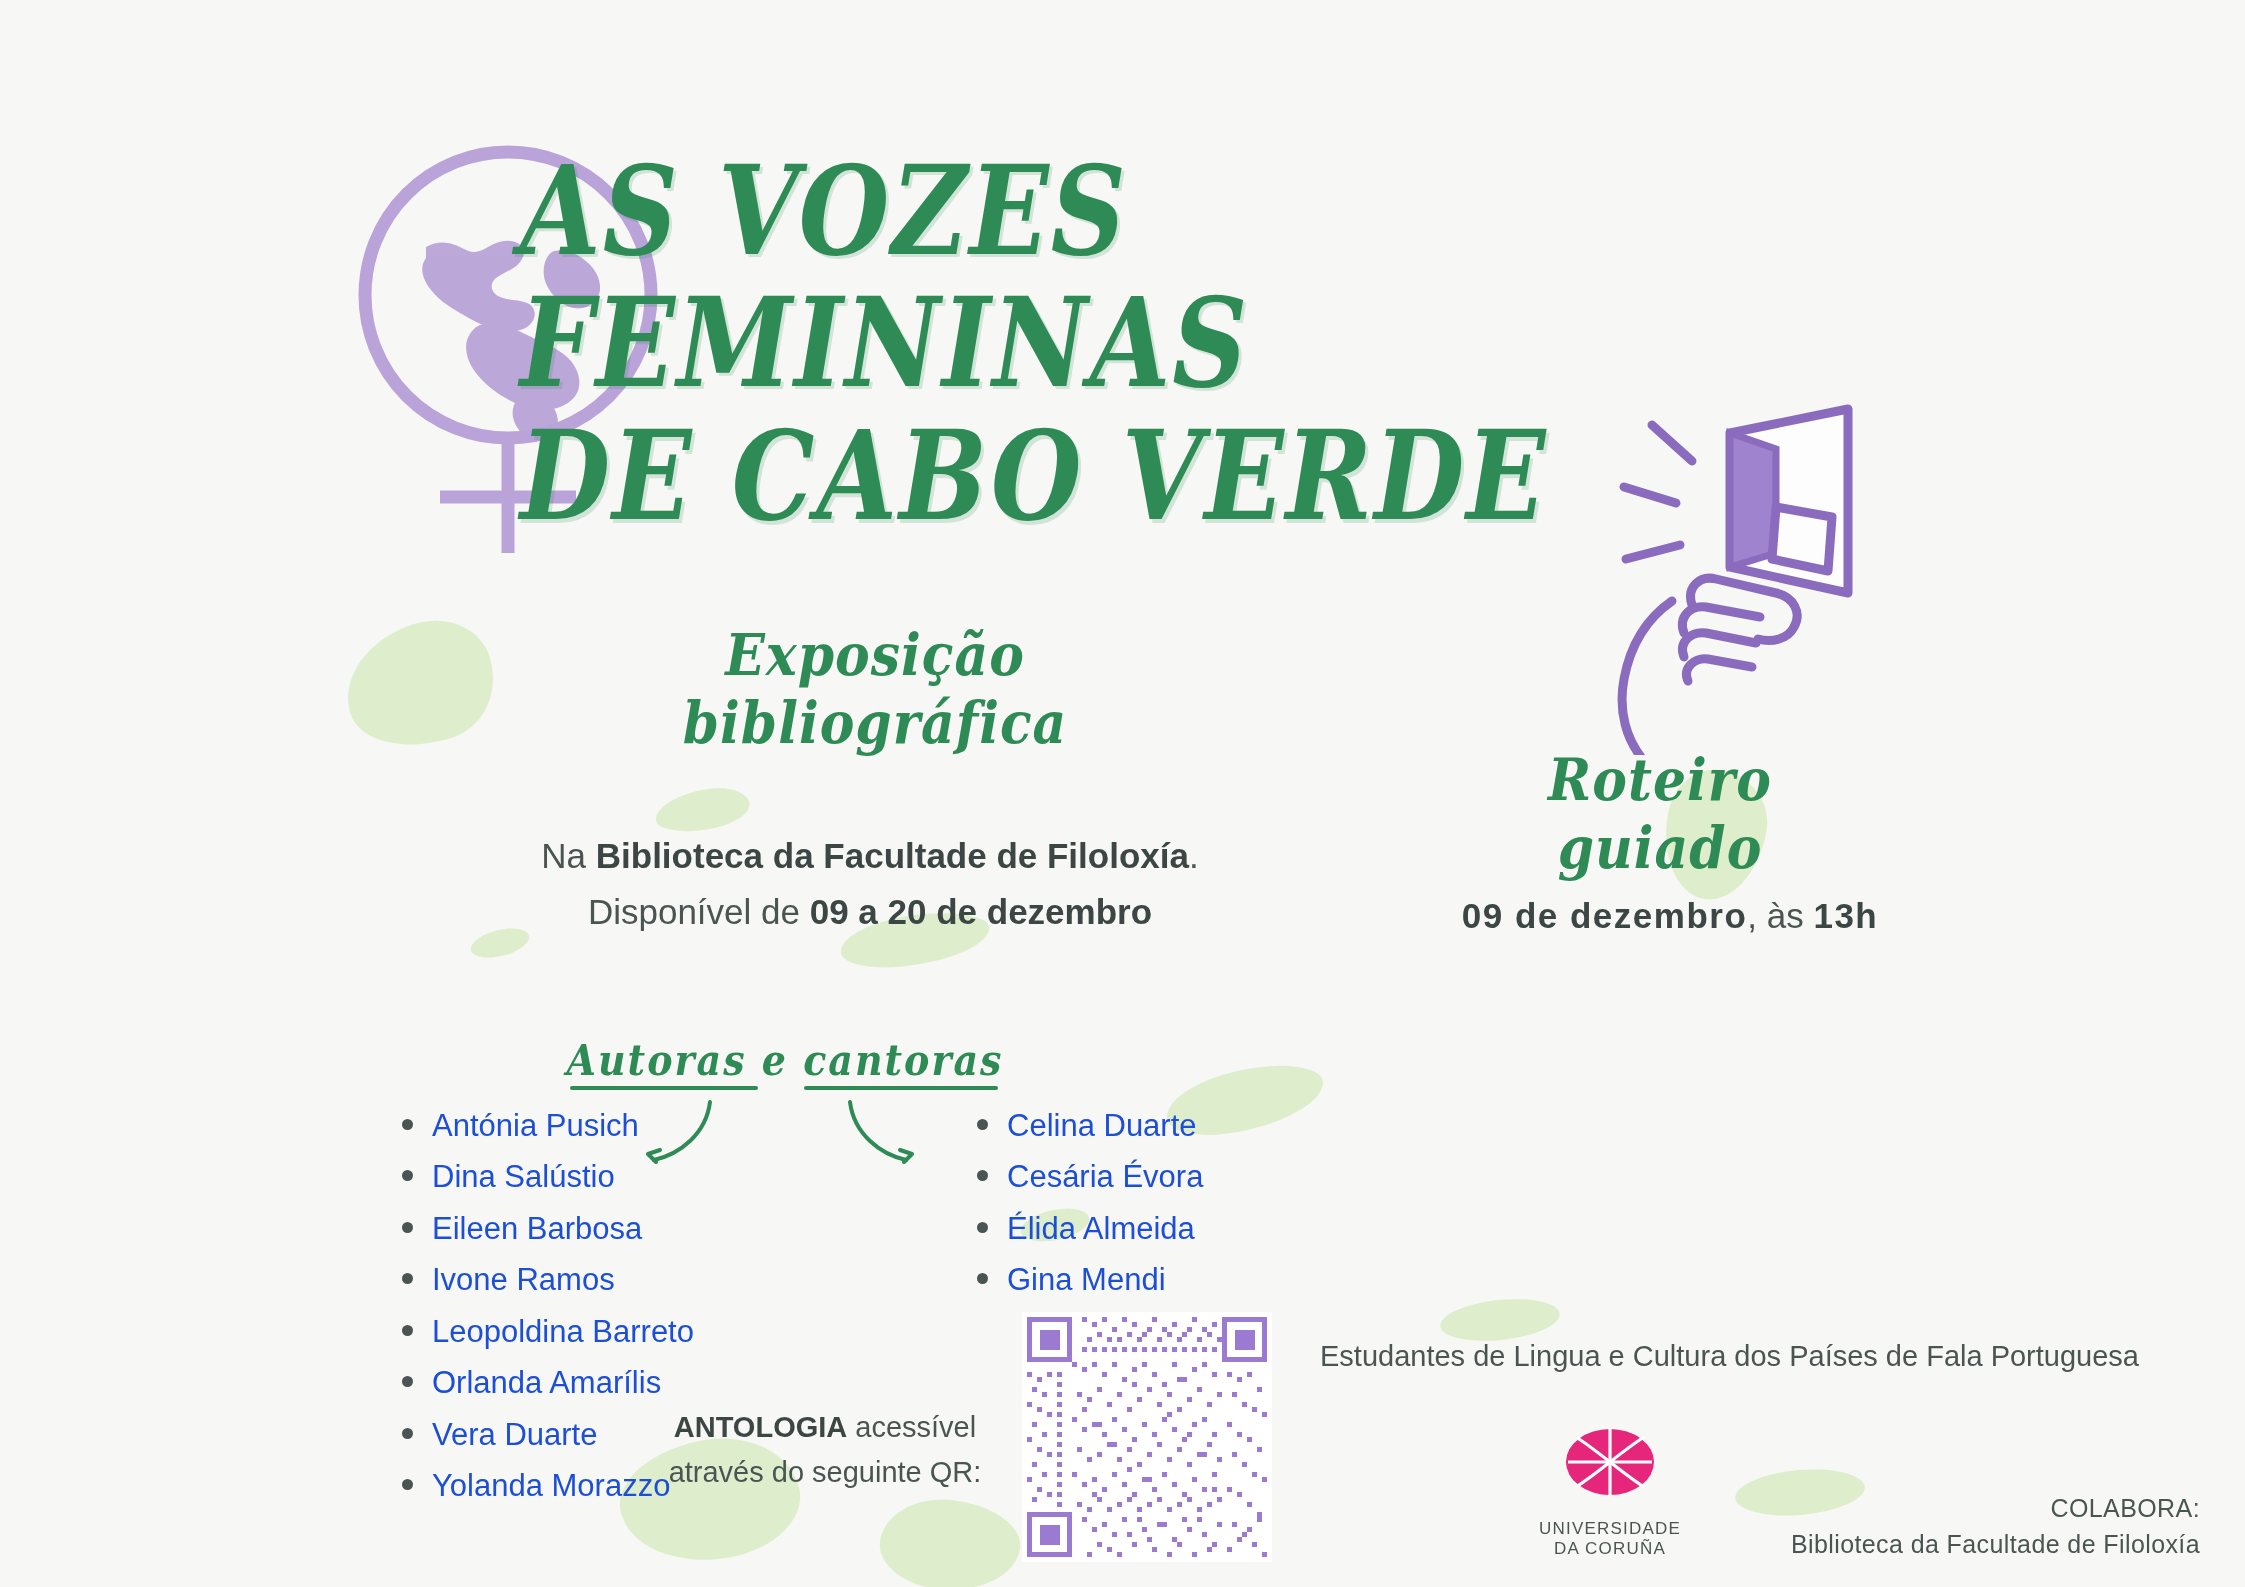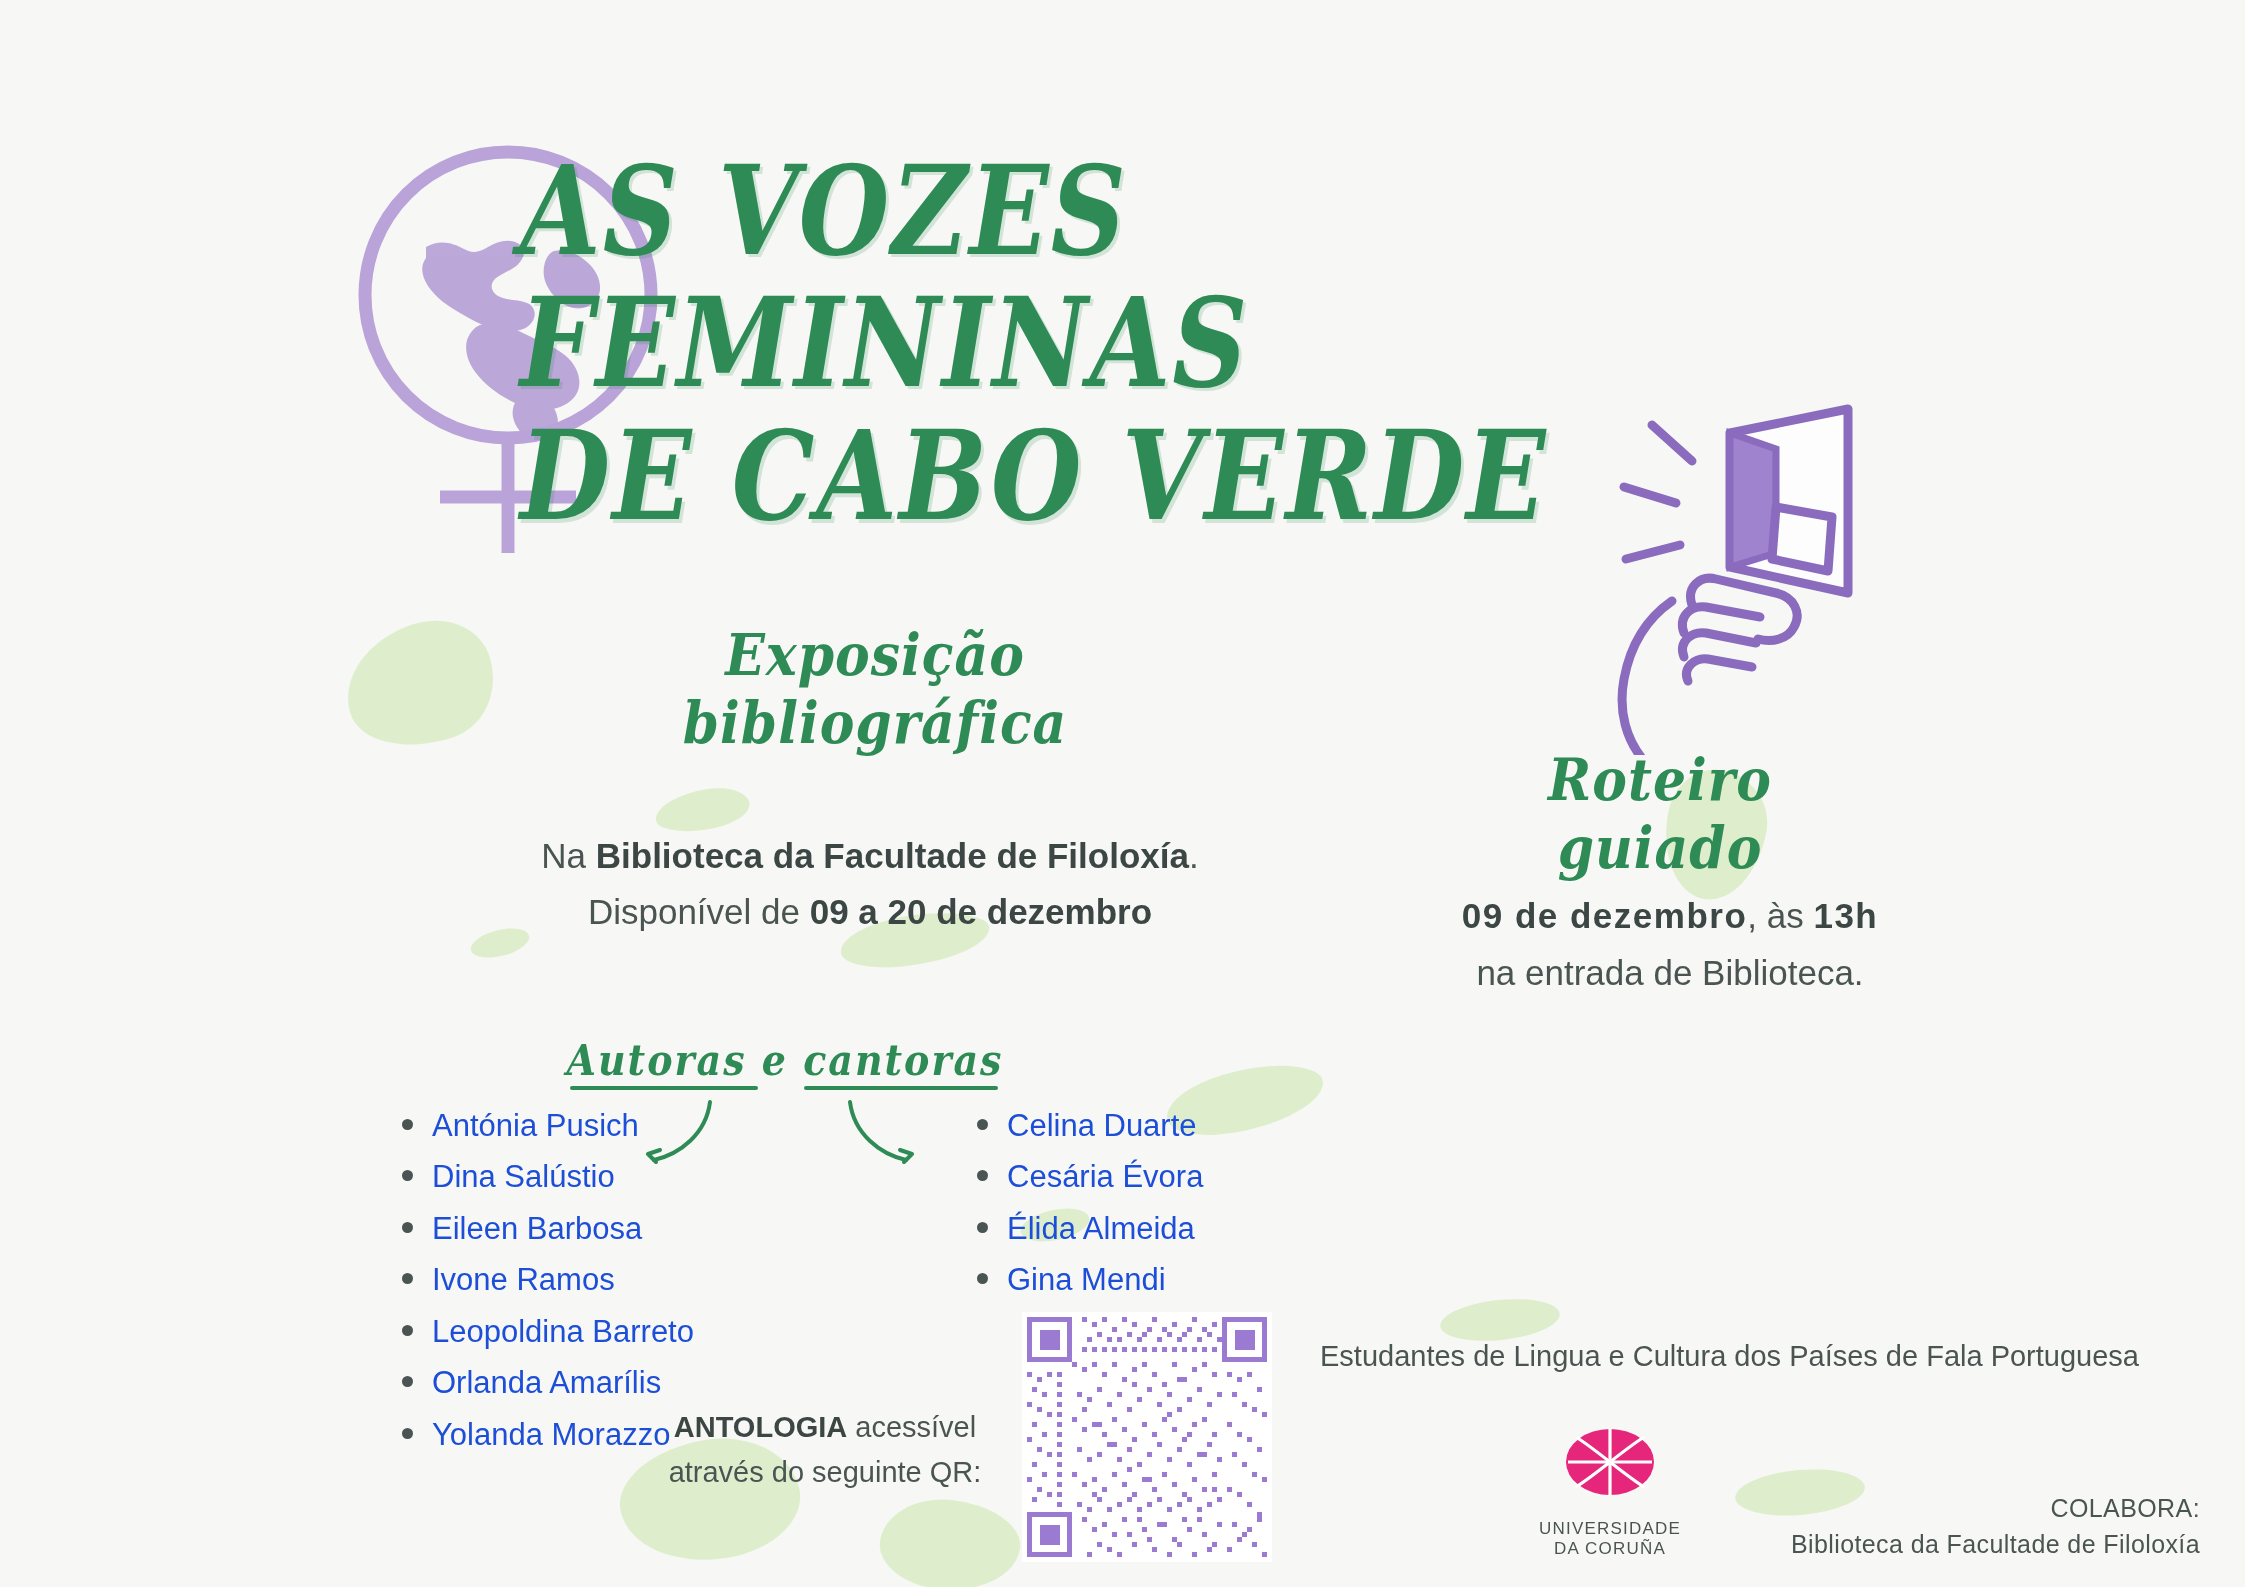--- a/index.html
+++ b/index.html
@@ -332,21 +332,20 @@
   </div>
 
   <div class="roteiro-head">
     <span>Roteiro</span><br>
     <span>guiado</span>
   </div>
   <div class="roteiro-body">
     <div>
       <span class="strong">09  de  dezembro</span><span>,  às </span><span class="strong">13h</span>
     </div>
-    <div>na  entrada de Biblioteca.</div>
   </div>
 
   <div class="autoras-head">Autoras e cantoras</div>
   <div class="arrows">
     <svg viewBox="0 0 460 110" width="460" height="110" aria-hidden="true">
       <g stroke="#2f8b55" stroke-width="4" fill="none" stroke-linecap="round">
         <path d="M12 8 H196"></path>
         <path d="M246 8 H436"></path>
         <path d="M150 22 c-4 32 -30 52 -56 58"></path>
         <path d="M88 74 l8 8 M88 74 l12 -4"></path>
@@ -356,20 +355,21 @@
     </svg>
   </div>
 
   <ul class="names col-left">
     <li>Antónia Pusich</li>
     <li>Dina Salústio</li>
     <li>Eileen Barbosa</li>
     <li>Ivone Ramos</li>
     <li>Leopoldina Barreto</li>
     <li>Orlanda Amarílis</li>
+    <li>Vera Duarte</li>
     <li>Yolanda Morazzo</li>
   </ul>
   <ul class="names col-right">
     <li>Celina Duarte</li>
     <li>Cesária Évora</li>
     <li>Élida Almeida</li>
     <li>Gina Mendi</li>
   </ul>
 
   <div class="antologia">

